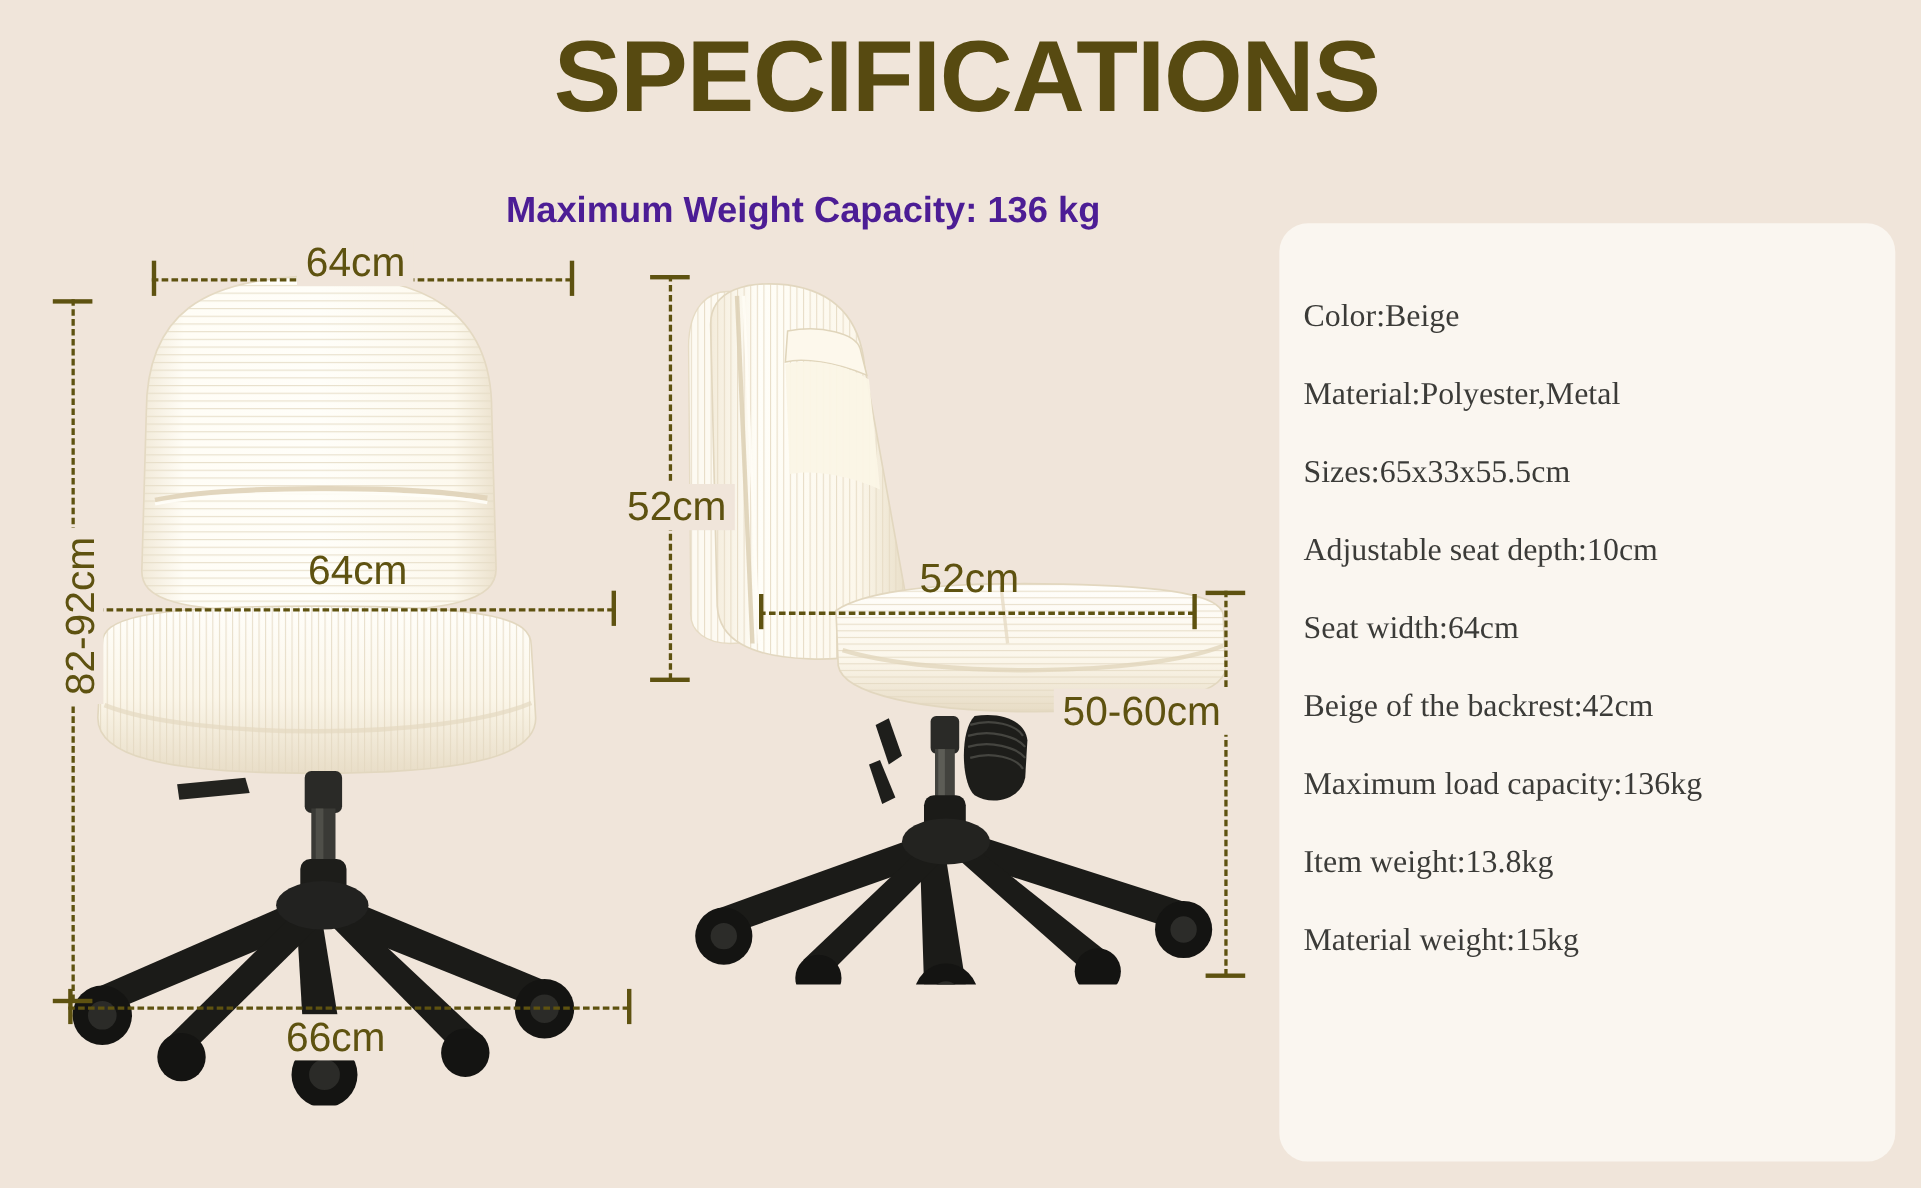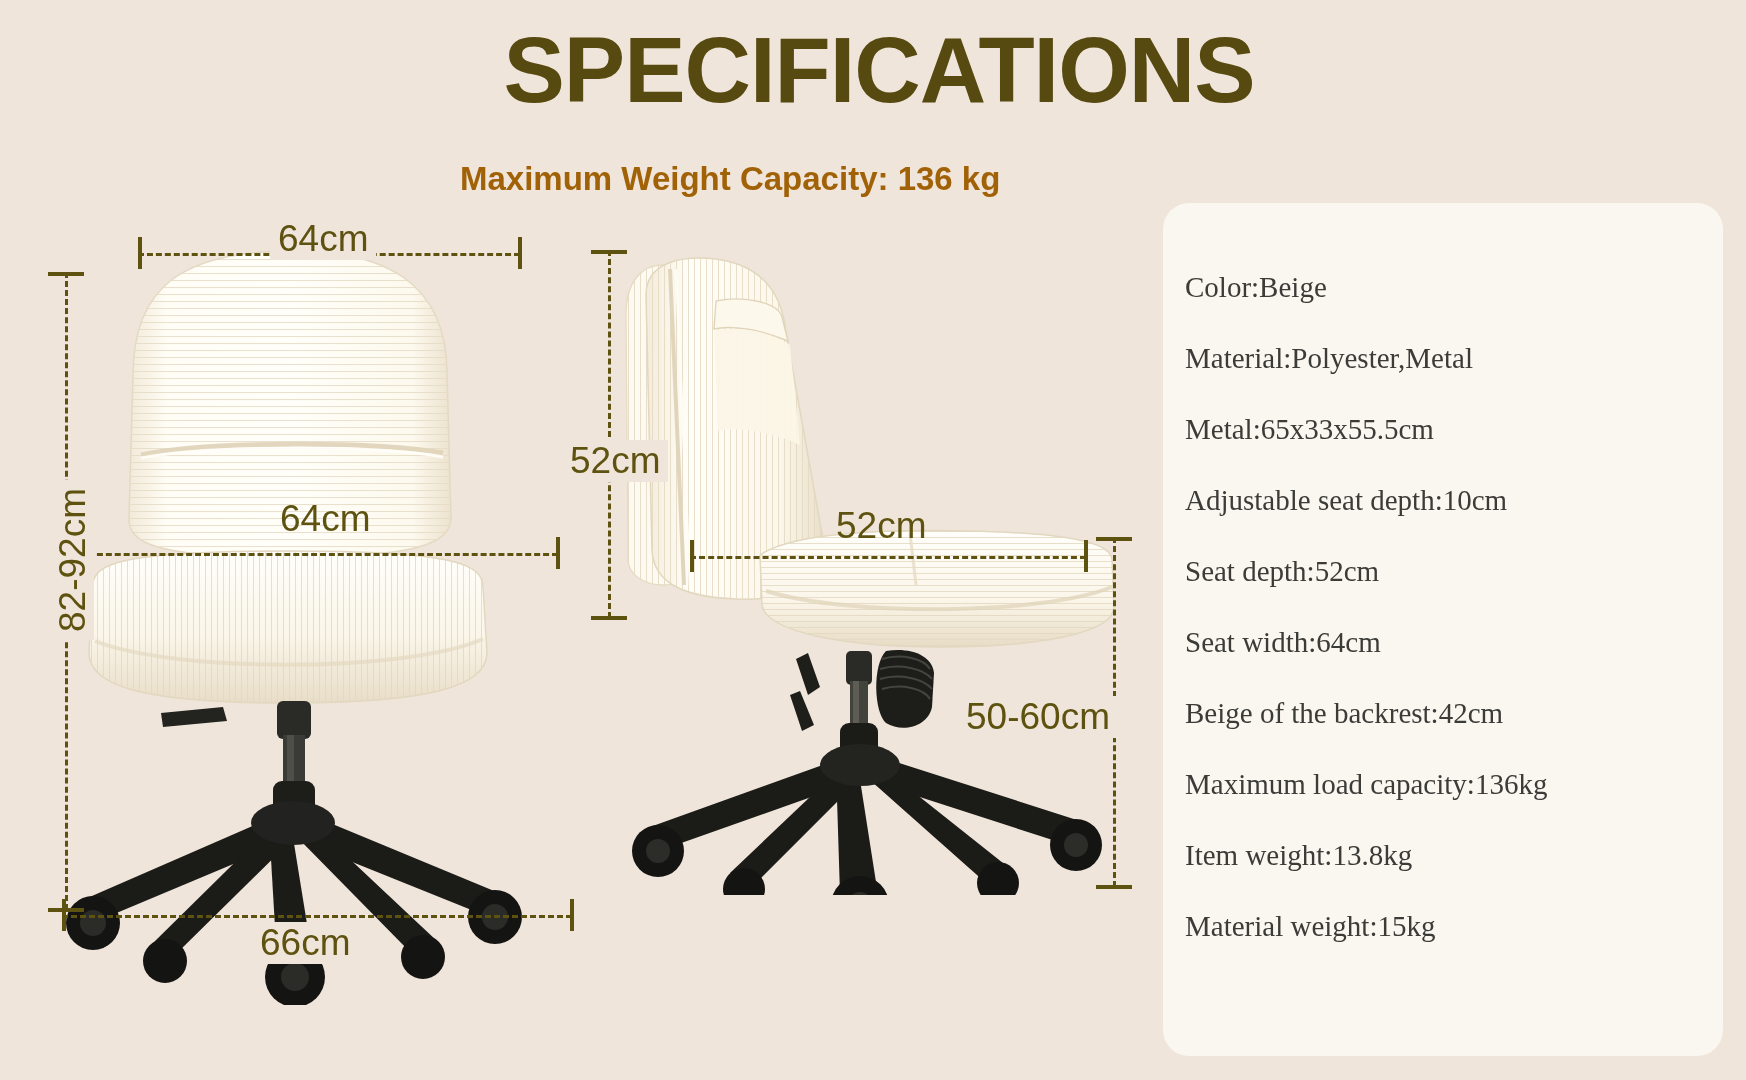--- a/index.html
+++ b/index.html
@@ -18,22 +18,22 @@
     font-size:92px; font-weight:bold; letter-spacing:-1px;
     color:#574a11;
     font-family:"Liberation Sans", sans-serif;
   }
   .product-size {
     position:absolute; left:28px; top:152px;
     font-size:52px; font-weight:bold; color:#574a11;
     letter-spacing:-0.5px;
   }
   .max-weight {
-    position:absolute; left:460px; top:160px;
-    font-size:33px; font-weight:bold; color:#a16207;
+    position:absolute; left:460px; top:172px;
+    font-size:33px; font-weight:bold; color:#4c1d95;
   }
 
   
   .spec-panel {
     position:absolute; left:1163px; top:203px;
     width:560px; height:853px;
     background:#faf6f0;
     border-radius:26px;
     padding:70px 0 4px 22px;
   }
@@ -282,29 +282,28 @@
     <div class="dim-label" style="left:562px; top:440px;">52cm</div>
 
     <div class="dim-line-h" style="left:690px; top:556px; width:396px;"></div>
     <div class="cap-v" style="left:690px; top:540px; height:32px;"></div>
     <div class="cap-v" style="left:1084px; top:540px; height:32px;"></div>
     <div class="dim-label on-chair" style="left:828px; top:505px;">52cm</div>
 
     <div class="dim-line-v" style="left:1113px; top:537px; height:350px;"></div>
     <div class="cap-h" style="left:1096px; top:537px; width:36px;"></div>
     <div class="cap-h" style="left:1096px; top:885px; width:36px;"></div>
-    <div class="dim-label" style="left:958px; top:696px;">50-60cm</div>
+    <div class="dim-label" style="left:958px; top:626px;">50-60cm</div>
   </div>
 
   <div class="spec-panel">
     <div class="spec-item">Color:Beige</div>
     <div class="spec-item">Material:Polyester,Metal</div>
-    <div class="spec-item">Metal:65x33x55.5cm</div>
+    <div class="spec-item">Sizes:65x33x55.5cm</div>
     <div class="spec-item">Adjustable seat depth:10cm</div>
-    <div class="spec-item">Seat depth:52cm</div>
     <div class="spec-item">Seat width:64cm</div>
     <div class="spec-item">Beige of the backrest:42cm</div>
     <div class="spec-item">Maximum load capacity:136kg</div>
     <div class="spec-item">Item weight:13.8kg</div>
     <div class="spec-item">Material weight:15kg</div>
   </div>
 
 </div>
 
 </body></html>

